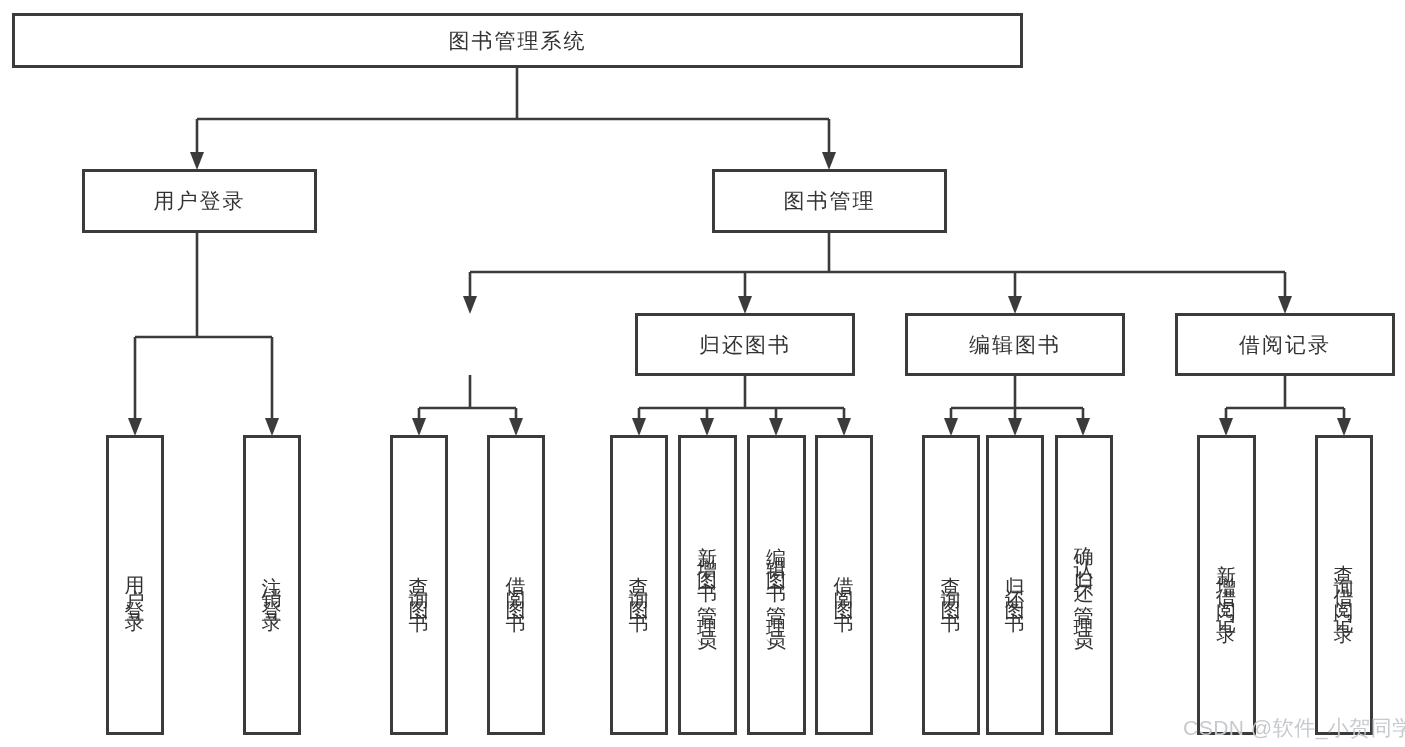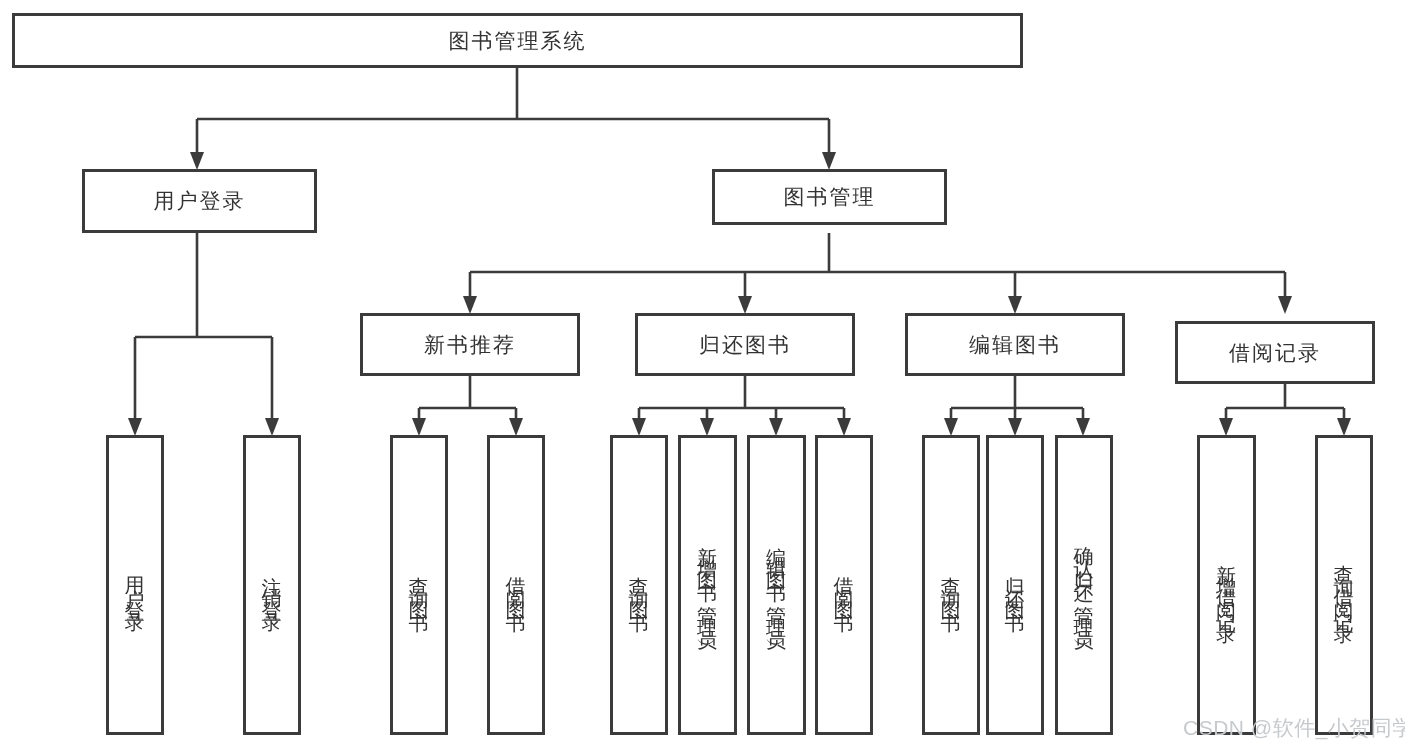--- a/index.html
+++ b/index.html
@@ -91,26 +91,25 @@
       <polygon points="1008,418 1022,418 1015,436"></polygon>
       <polygon points="1076,418 1090,418 1083,436"></polygon>
       <polygon points="1219,418 1233,418 1226,436"></polygon>
       <polygon points="1337,418 1351,418 1344,436"></polygon>
     </g>
   </svg>
 
   <div class="node h" style="left:12px; top:13px; width:1011px; height:55px;">图书管理系统</div>
 
   <div class="node h" style="left:82px; top:169px; width:235px; height:64px;">用户登录</div>
-  <div class="node h" style="left:712px; top:169px; width:235px; height:56px;">图书管理</div>
+  <div class="node h" style="left:712px; top:169px; width:235px; height:64px;">图书管理</div>
 
-  <div class="node h" style="left:360px; top:313px; width:220px; height:63px;">新书推荐</div>
   <div class="node h" style="left:635px; top:313px; width:220px; height:63px;">归还图书</div>
   <div class="node h" style="left:905px; top:313px; width:220px; height:63px;">编辑图书</div>
-  <div class="node h" style="left:1175px; top:313px; width:200px; height:63px;margin-top:8px;">借阅记录</div>
+  <div class="node h" style="left:1175px; top:313px; width:220px; height:63px;">借阅记录</div>
 
   <div class="node v" style="left:106px; top:435px; width:58px; height:300px;">用户登录</div>
   <div class="node v" style="left:243px; top:435px; width:58px; height:300px;">注销登录</div>
 
   <div class="node v" style="left:390px; top:435px; width:58px; height:300px;">查询图书</div>
   <div class="node v" style="left:487px; top:435px; width:58px; height:300px;">借阅图书</div>
 
   <div class="node v" style="left:610px; top:435px; width:58px; height:300px;">查询图书</div>
   <div class="node v" style="left:678px; top:435px; width:59px; height:300px;">新增图书（管理员）</div>
   <div class="node v" style="left:747px; top:435px; width:59px; height:300px;">编辑图书（管理员）</div>

